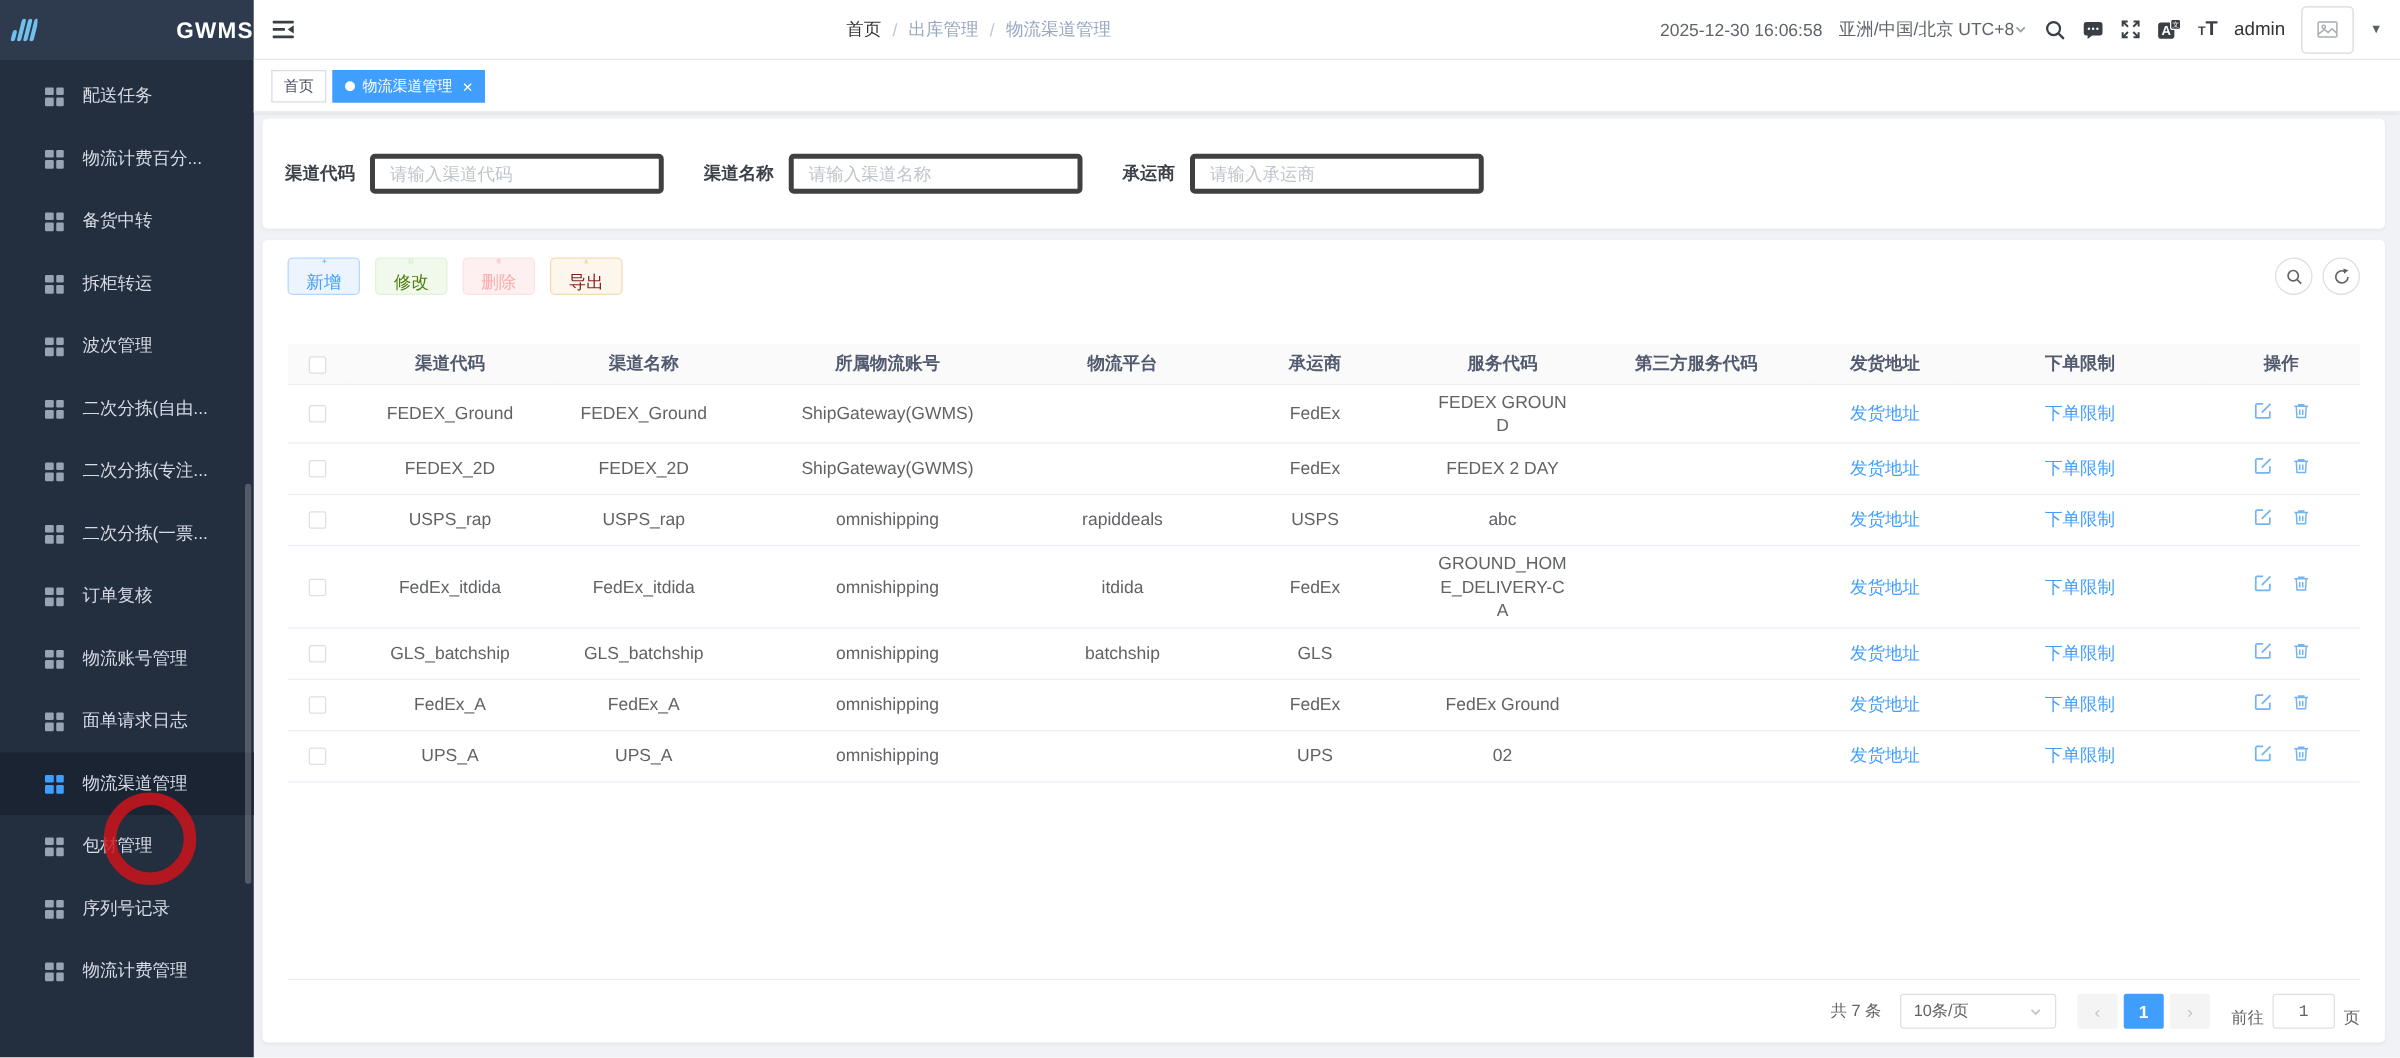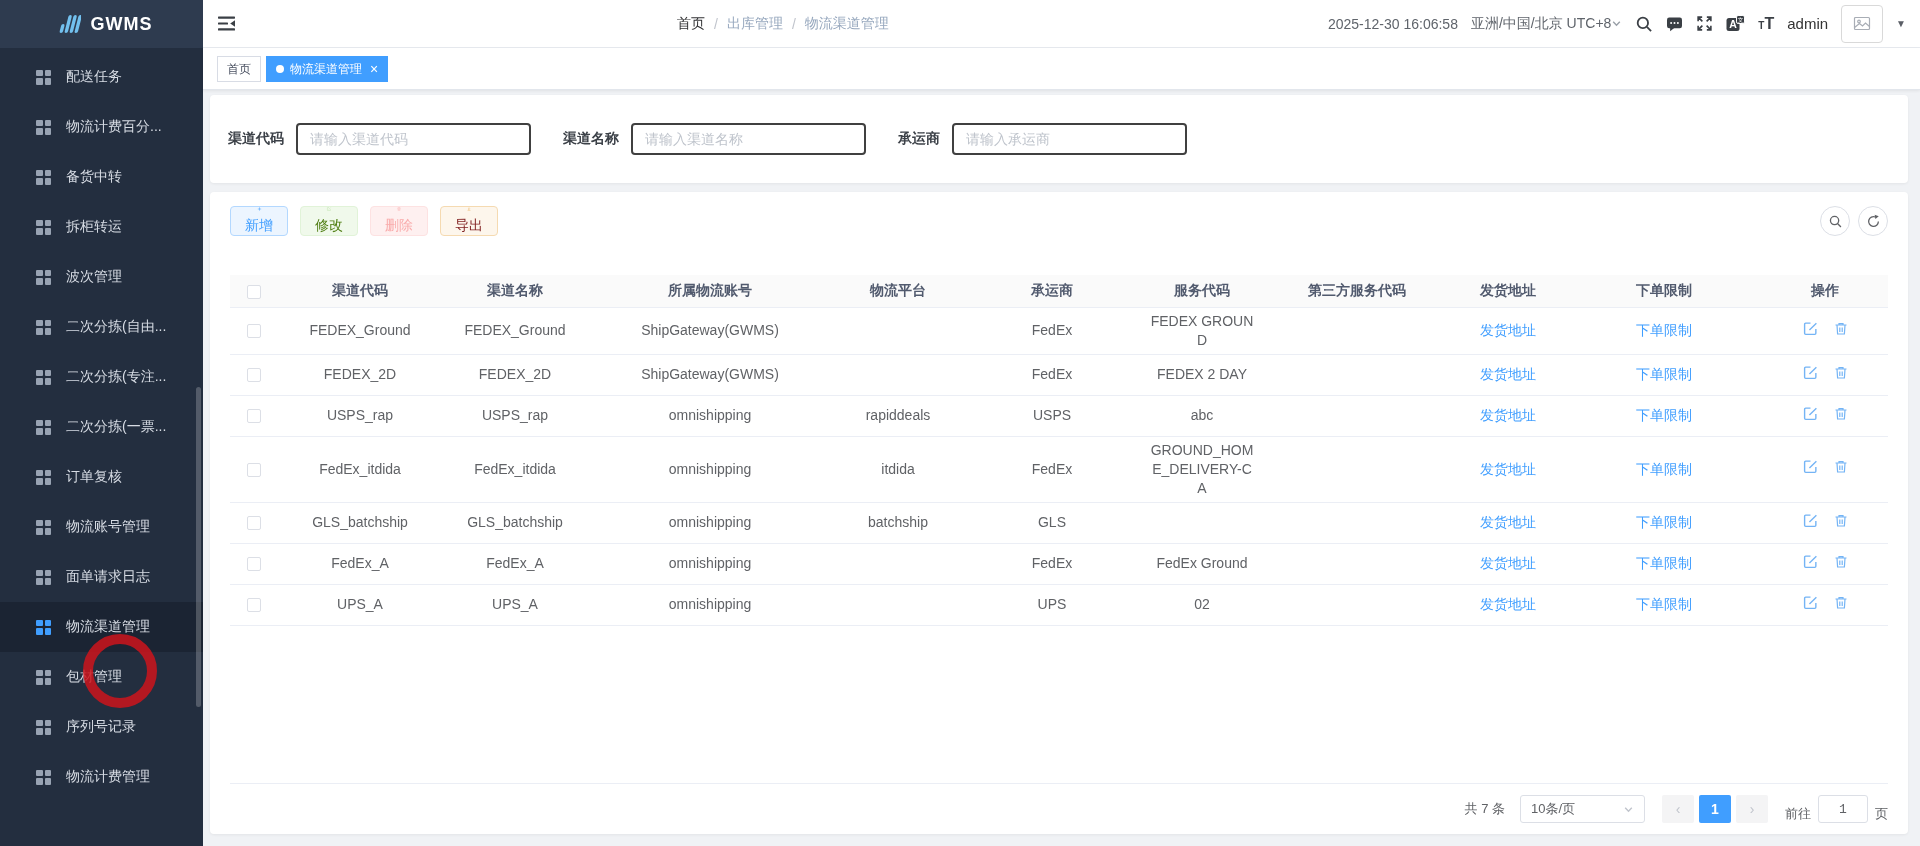--- a/index.html
+++ b/index.html
@@ -1,21 +1,21 @@
 <!DOCTYPE html>
 <html><head>
 <meta charset="utf-8">
 <style>
   * { box-sizing: border-box; margin: 0; padding: 0; }
   html,body { width:1920px; height:846px; overflow:hidden; }
   body { font-family:"Liberation Sans","DejaVu Sans",sans-serif; background:#f0f2f5; display:flex; font-size:14px; color:#606266; }
 
   
   .sidebar { position:relative; width:203px; height:846px; background:#232e3f; flex:none; }
-  .logo { height:48px; background:#2e3b4f; display:flex; align-items:center; justify-content:center; gap:10px; }
+  .logo { height:48px; background:#2e3b4f; display:flex; align-items:center; justify-content:space-between; gap:10px; }
   .logo-text { color:#fff; font-weight:bold; font-size:18px; letter-spacing:1px; }
   .menu { padding-top:4px; }
   .menu-item { height:50px; display:flex; align-items:center; padding-left:36px; gap:15px; cursor:pointer; color:#d7dce4; font-size:14px; white-space:nowrap; }
   .menu-item.active { background:#1b2433; }
   .grid-icon { width:15px; height:15px; display:grid; grid-template-columns:1fr 1fr; grid-template-rows:1fr 1fr; gap:2px; flex:none; }
   .grid-icon i { background:#98a3b3; border-radius:1px; }
   .menu-item.active .grid-icon i { background:#409eff; }
   .side-scroll { position:absolute; right:2px; top:387px; width:5px; height:320px; background:rgba(255,255,255,.22); border-radius:3px; }
   .annotation-circle { position:absolute; left:83px; top:634px; width:74px; height:74px; border:10px solid rgba(205,20,28,.85); border-radius:50%; z-index:60; pointer-events:none; }
 
@@ -42,21 +42,21 @@
   .tab-dot { width:8px; height:8px; border-radius:50%; background:#fff; }
   .tab-close { font-size:14px; line-height:1; margin-left:2px; }
 
   .content { flex:1; padding:5px 12px 12px 7px; display:flex; flex-direction:column; min-height:0; }
   .card { background:#fff; border-radius:4px; box-shadow:0 1px 3px rgba(0,0,0,.06); }
 
   
   .search-card { height:88px; padding:14px 18px; display:flex; align-items:center; flex:none; }
   .f-group { display:flex; align-items:center; margin-right:32px; }
   .f-label { font-weight:600; color:#3c4148; margin-right:12px; white-space:nowrap; }
-  .f-input { width:235px; height:32px; border:2px solid #404040; border-radius:4px; padding:0 12px; font-size:14px; color:#606266; outline:none; font-family:inherit; }
+  .f-input { width:235px; height:32px; border:4px solid #404040; border-radius:4px; padding:0 12px; font-size:14px; color:#606266; outline:none; font-family:inherit; }
   .f-input::placeholder { color:#bfc4cc; }
 
   
   .table-card { margin-top:9px; flex:1; padding:14px 20px 0; display:flex; flex-direction:column; min-height:0; }
   .toolbar { display:flex; align-items:center; margin-bottom:39px; }
   .tbtn { height:30px; padding:0 14px; border-radius:4px; font-size:14px; display:inline-flex; align-items:center; gap:6px; cursor:pointer; margin-right:12px; border:1px solid; background:#fff; font-family:inherit;flex-direction:column; }
   .tbtn-add { background:#ecf5ff; border-color:#b3d8ff; color:#409eff; }
   .tbtn-edit { background:#f0f9eb; border-color:#e1f3d8; color:#4d7c0f; cursor:not-allowed; }
   .tbtn-del { background:#fef0f0; border-color:#fde2e2; color:#f9abab; cursor:not-allowed; }
   .tbtn-export { background:#fdf6ec; border-color:#f5dab1; color:#7f1d1d; }

